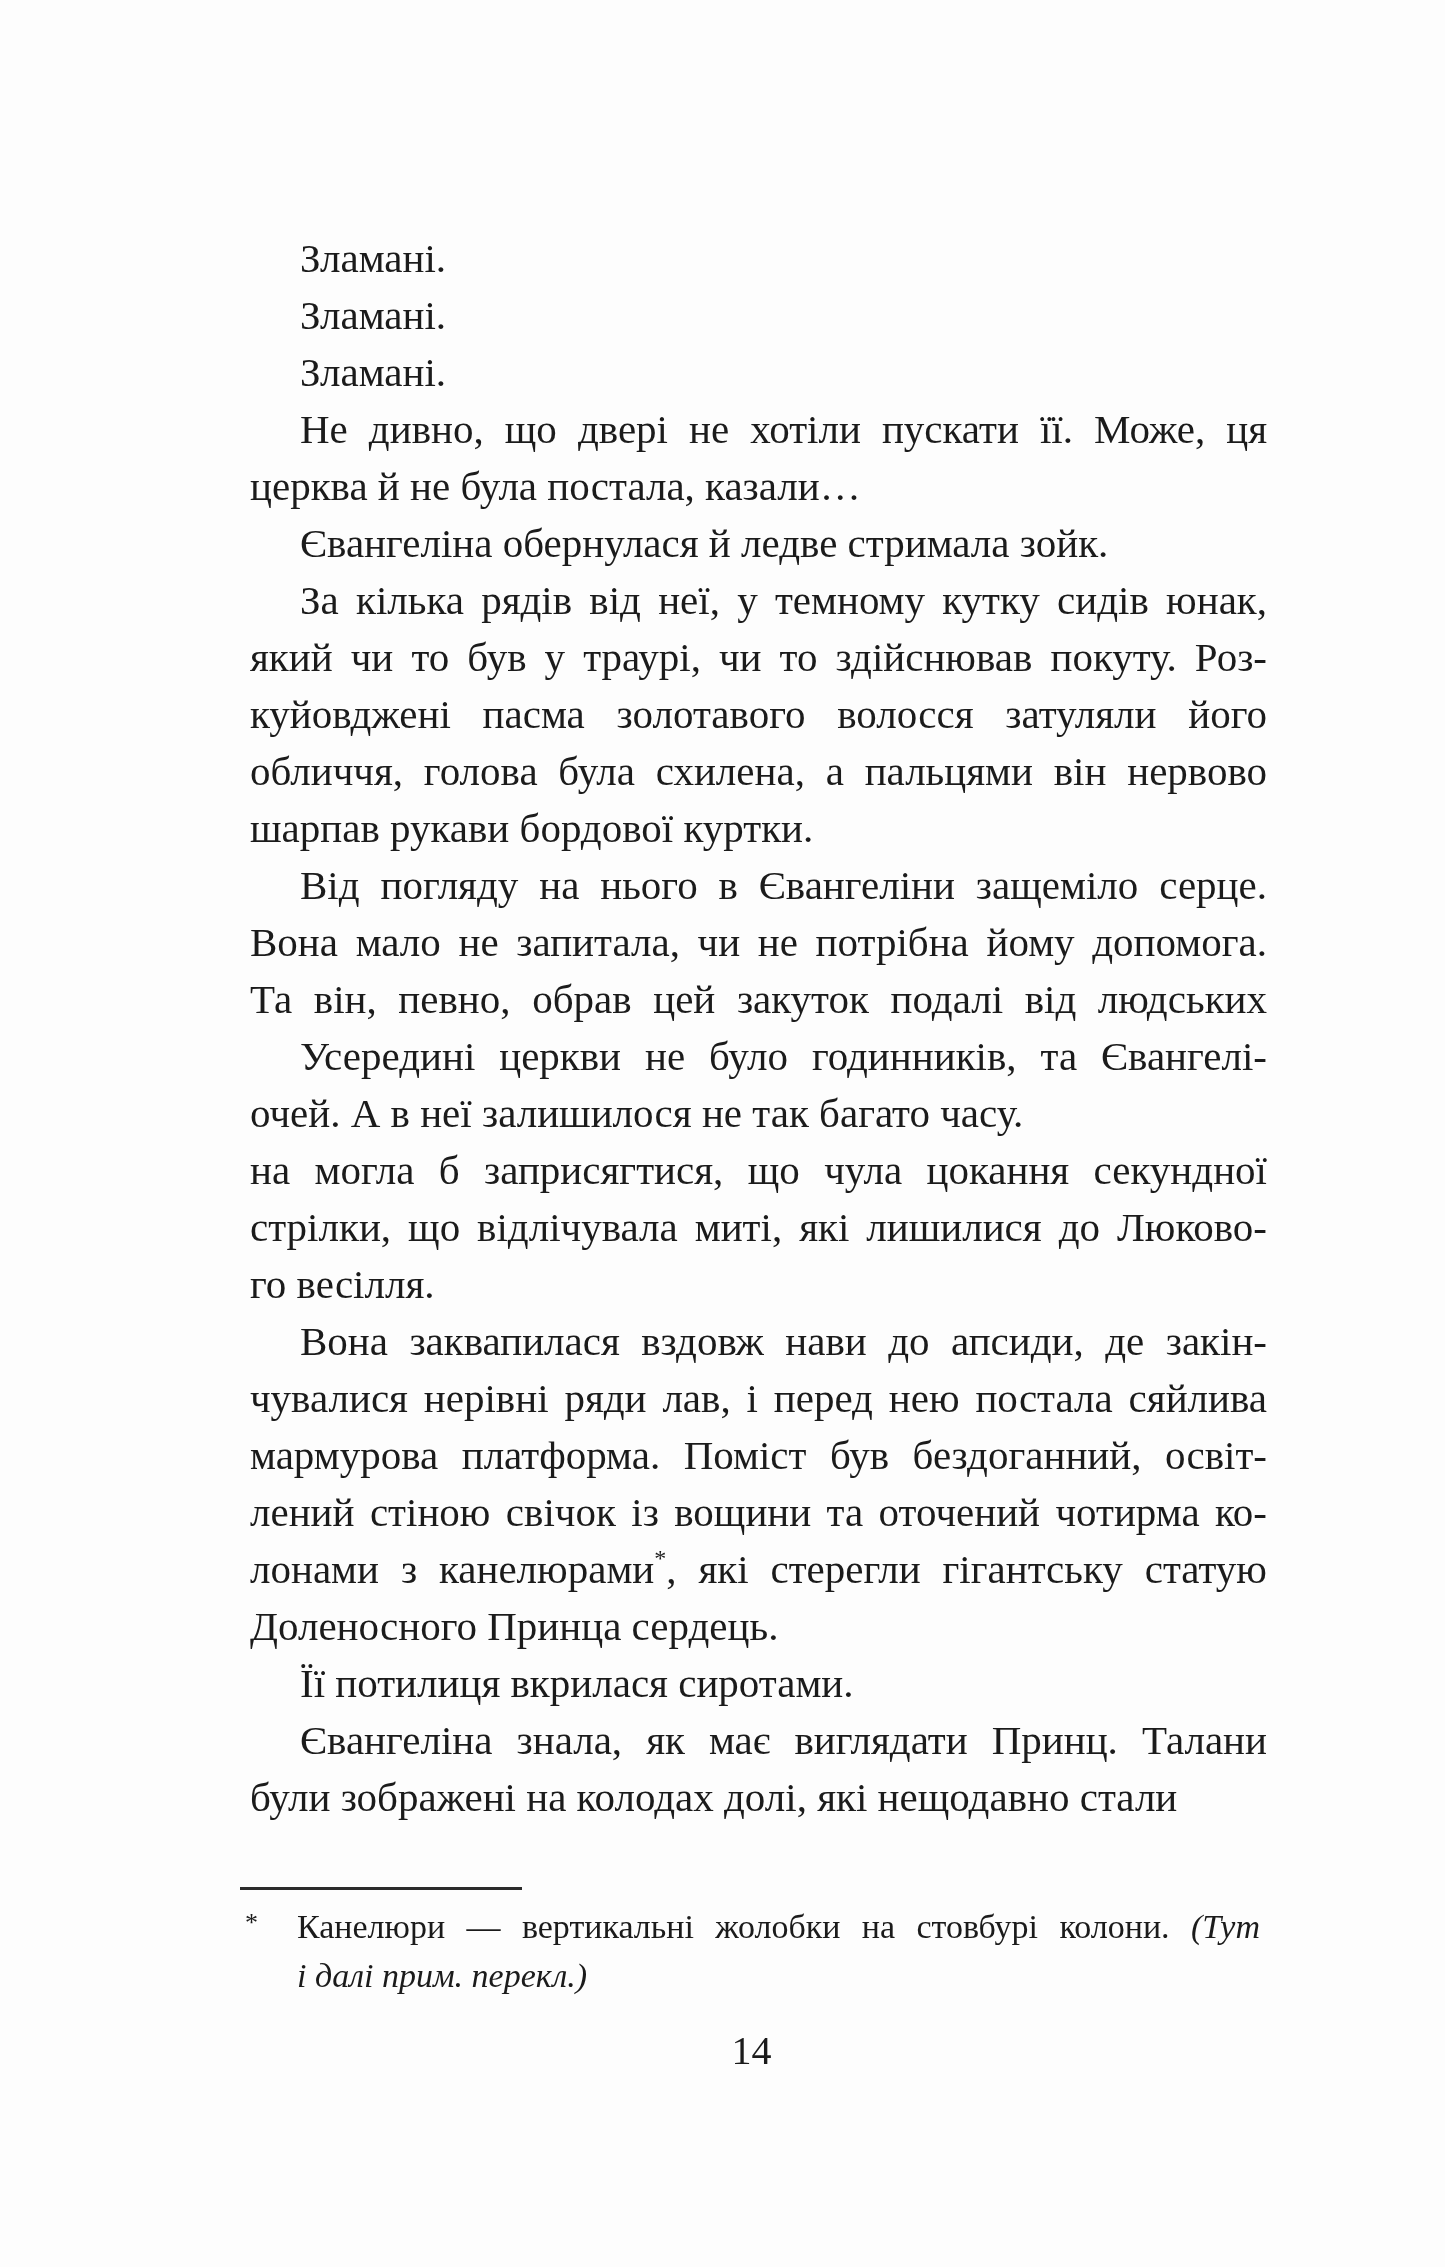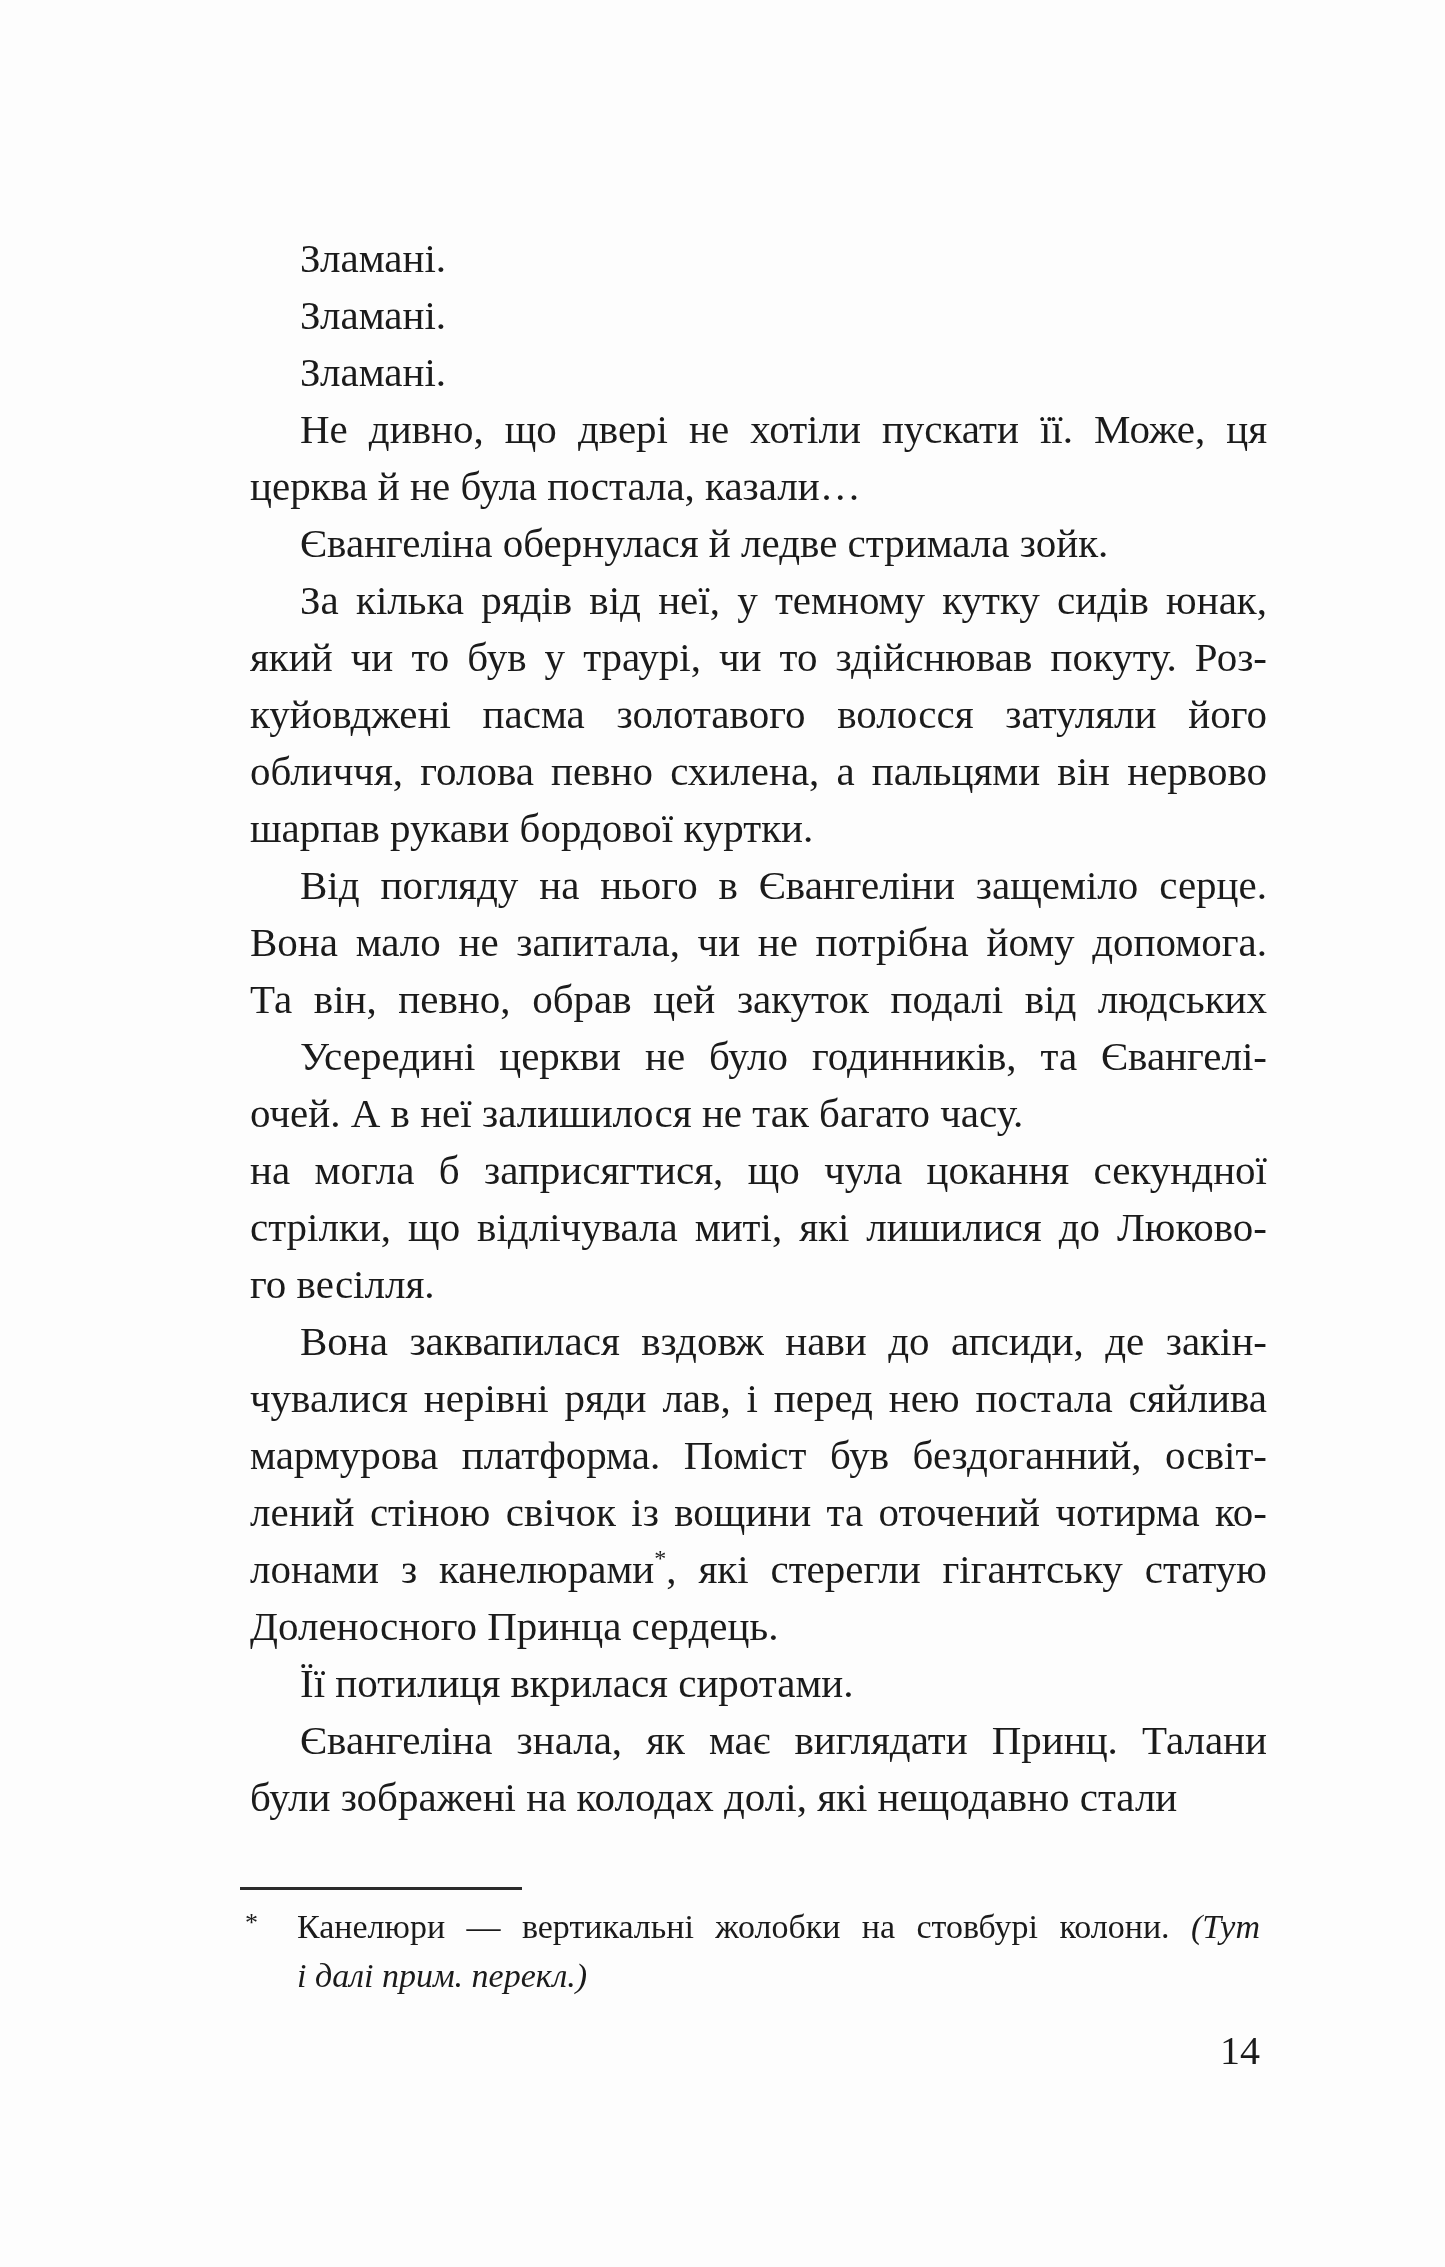--- a/index.html
+++ b/index.html
@@ -70,41 +70,41 @@
   }
   .footnote em, .body-text em {
     font-style: italic;
     margin-top: 36px;
   }
   .page-number {
     position: absolute;
     left: 243px;
     top: 2028px;
     width: 1017px;
-    text-align: right;
+    text-align: center;
     font-size: 40px;
     line-height: 46px;
   }
 </style>
 </head>
 <body>
 
 <div class="page">
 
   <div class="body-text" id="body-text">
       <div class="line indent last"><span>Зламані.</span></div>
       <div class="line indent last"><span>Зламані.</span></div>
       <div class="line indent last"><span>Зламані.</span></div>
       <div class="line indent"><span>Не дивно, що двері не хотіли пускати її. Може, ця</span></div>
       <div class="line last"><span>церква й не була постала, казали…</span></div>
       <div class="line indent last"><span>Євангеліна обернулася й ледве стримала зойк.</span></div>
       <div class="line indent"><span>За кілька рядів від неї, у темному кутку сидів юнак,</span></div>
       <div class="line"><span>який чи то був у траурі, чи то здійснював покуту. Роз-</span></div>
       <div class="line"><span>куйовджені пасма золотавого волосся затуляли його</span></div>
-      <div class="line"><span>обличчя, голова певно схилена, а пальцями він нервово</span></div>
+      <div class="line"><span>обличчя, голова була схилена, а пальцями він нервово</span></div>
       <div class="line last"><span>шарпав рукави бордової куртки.</span></div>
       <div class="line indent"><span>Від погляду на нього в Євангеліни защеміло серце.</span></div>
       <div class="line"><span>Вона мало не запитала, чи не потрібна йому допомога.</span></div>
       <div class="line"><span>Та він, певно, обрав цей закуток подалі від людських</span></div>
       <div class="line indent"><span>Усередині церкви не було годинників, та Євангелі-</span></div>
       <div class="line last"><span>очей. А в неї залишилося не так багато часу.</span></div>
       <div class="line"><span>на могла б заприсягтися, що чула цокання секундної</span></div>
       <div class="line"><span>стрілки, що відлічувала миті, які лишилися до Люково-</span></div>
       <div class="line last"><span>го весілля.</span></div>
       <div class="line indent"><span>Вона заквапилася вздовж нави до апсиди, де закін-</span></div>

